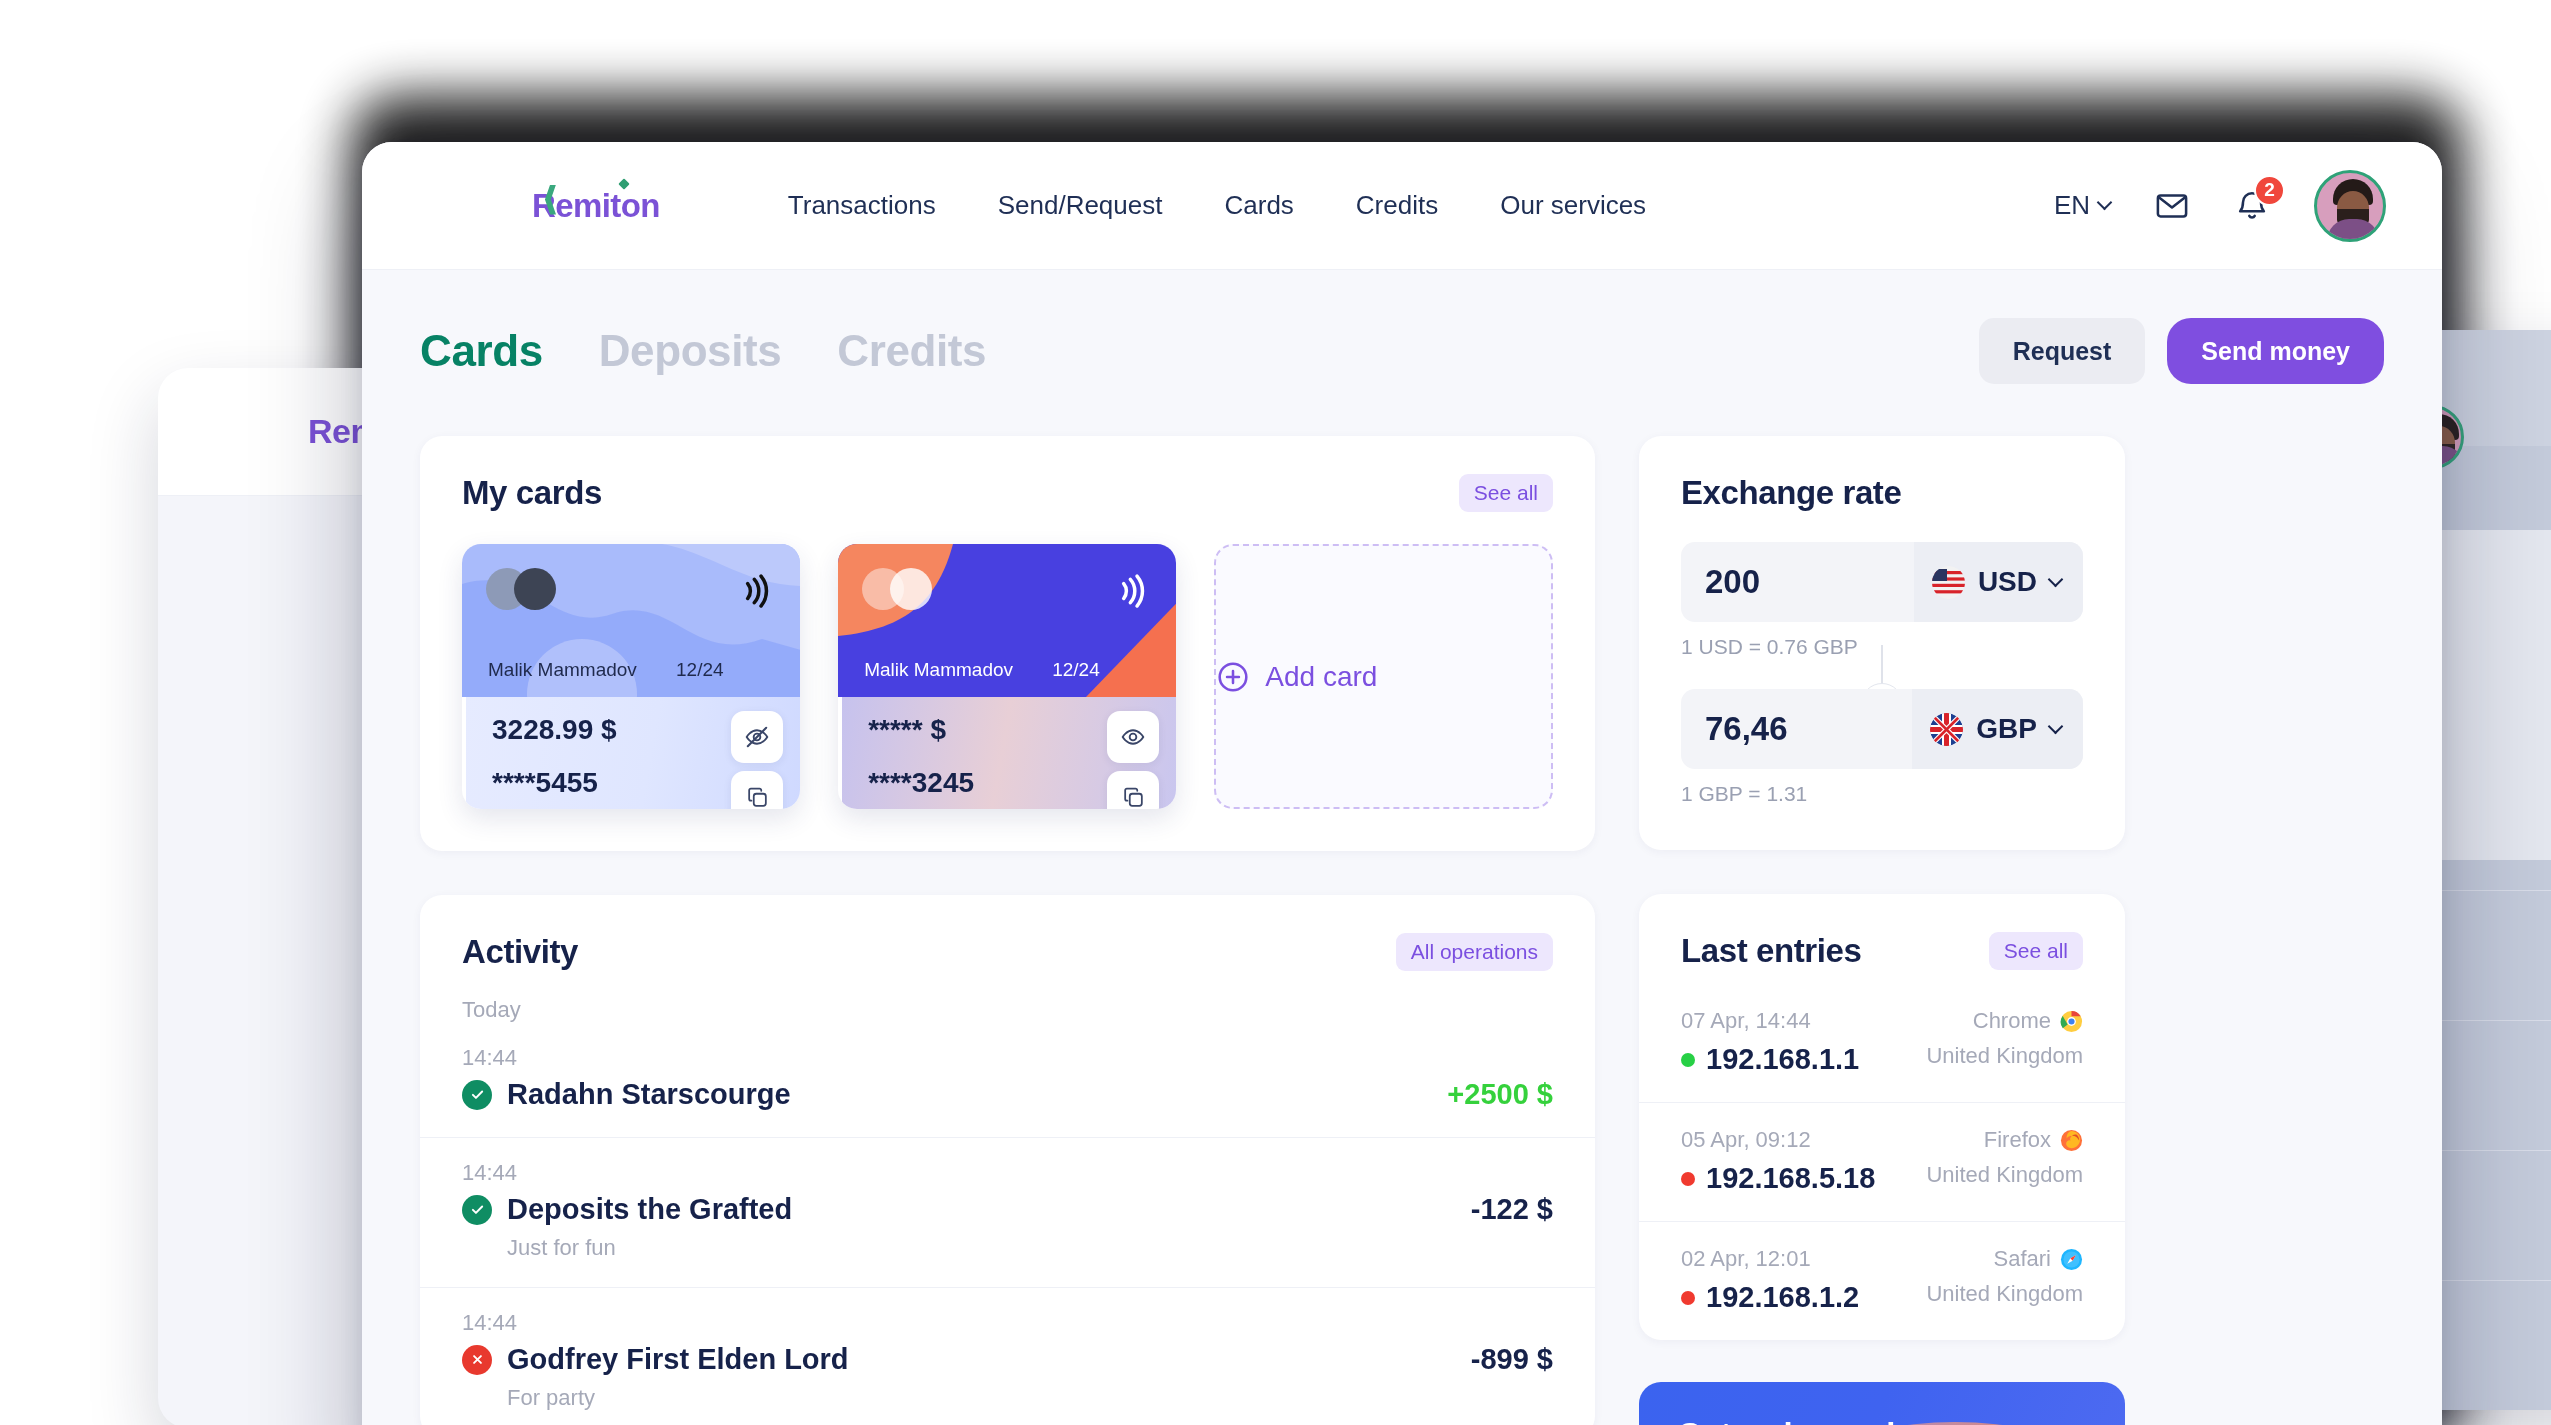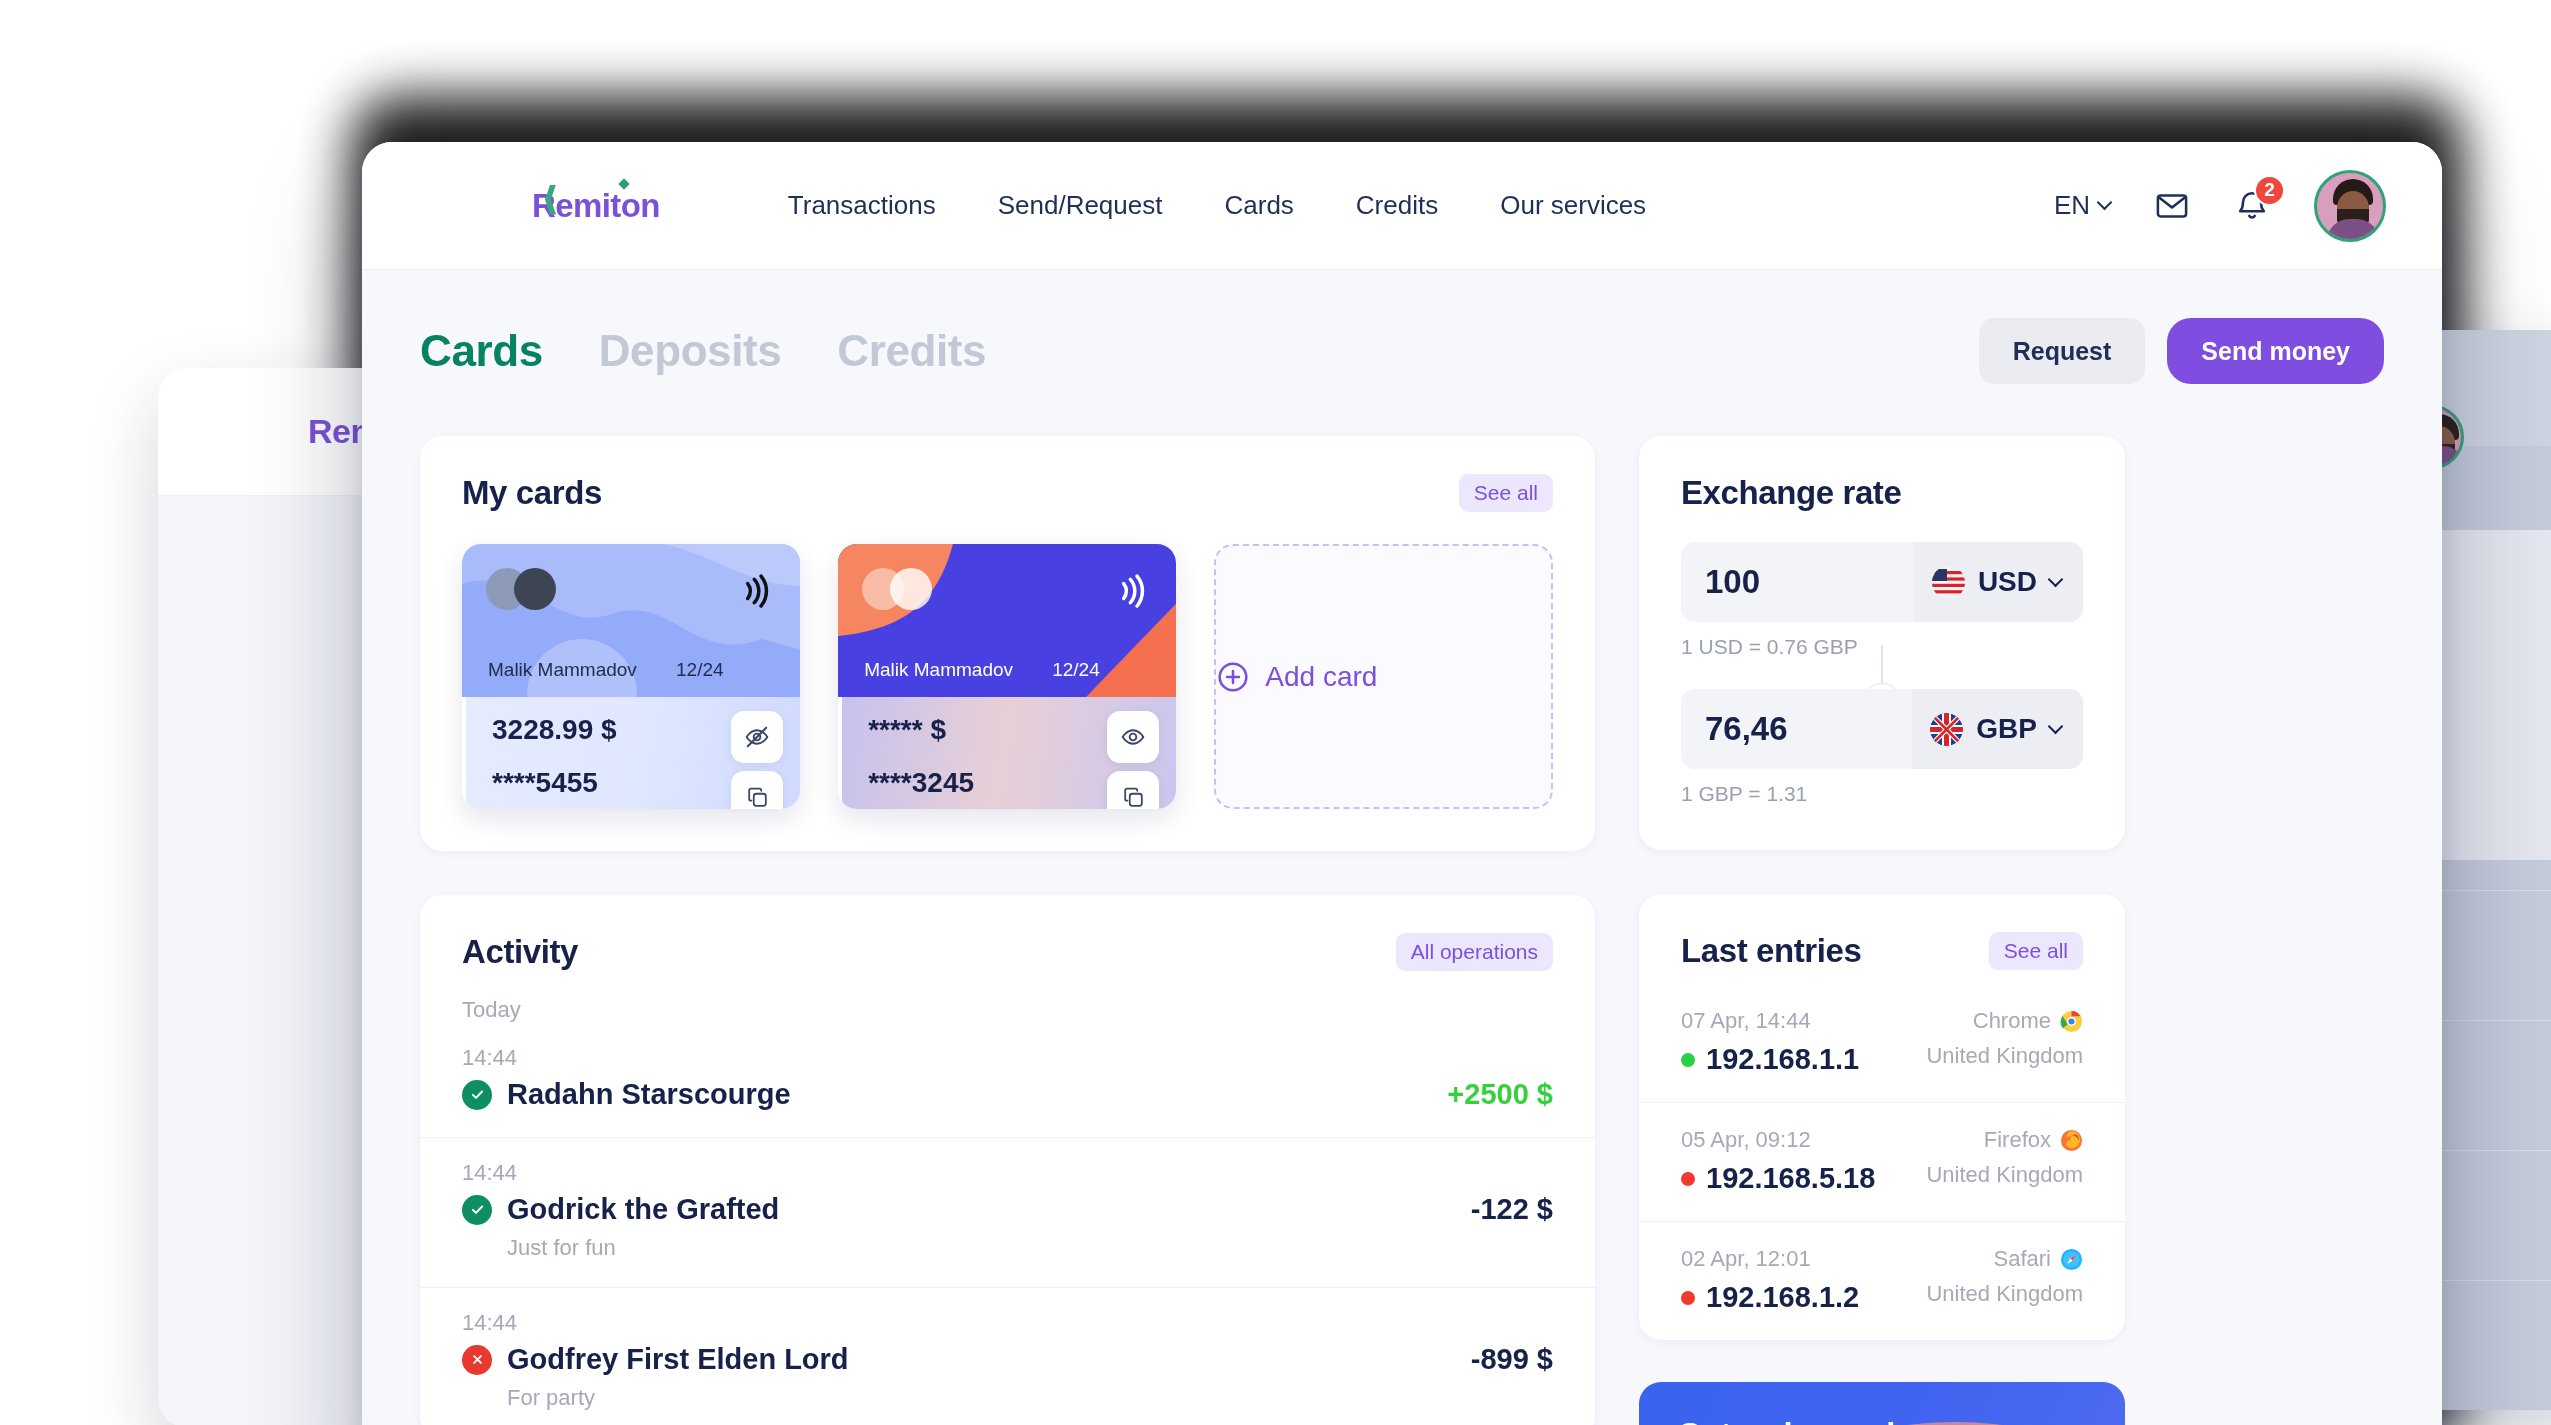--- a/index.html
+++ b/index.html
@@ -407,21 +407,21 @@
             </div>
 
             <div class="act-item">
               <div class="act-time">14:44</div>
               <div class="act-main">
                 <span class="act-status act-ok">
                   <svg width="17" height="17" viewBox="0 0 24 24" fill="none">
                       <path d="M5.5 12.5l4.3 4.3L18.6 7.8" stroke="#fff" stroke-width="2.8" stroke-linecap="round" stroke-linejoin="round"></path>
                     </svg>
                 </span>
-                <span class="act-name">Godrick the Grafted</span>
+                <span class="act-name">Deposits the Grafted</span>
                 <span class="act-amt">-122 $</span>
               </div>
               <div class="act-desc">Just for fun</div>
             </div>
 
             <div class="act-item">
               <div class="act-time">14:44</div>
               <div class="act-main">
                 <span class="act-status act-fail">
                   <svg width="15" height="15" viewBox="0 0 24 24" fill="none">
@@ -439,21 +439,21 @@
 
         <div class="col-right">
 
           <div class="panel xpanel">
             <div class="panel-head" style="padding-bottom:30px;">
               <div class="panel-title">Exchange rate</div>
             </div>
 
             <div class="xrow">
               <div class="xfield">
-                <div class="xval">100</div>
+                <div class="xval">200</div>
                 <div class="xcur">
                   <span class="flag">
                     <svg width="33" height="33" viewBox="0 0 33 33">
                       <circle cx="16.5" cy="16.5" r="16.5" fill="#f2f2f2"></circle>
                       <g>
                         <rect y="5" width="33" height="3.2" fill="#d8232a"></rect>
                         <rect y="11.4" width="33" height="3.2" fill="#d8232a"></rect>
                         <rect y="17.8" width="33" height="3.2" fill="#d8232a"></rect>
                         <rect y="24.2" width="33" height="3.2" fill="#d8232a"></rect>
                       </g>

